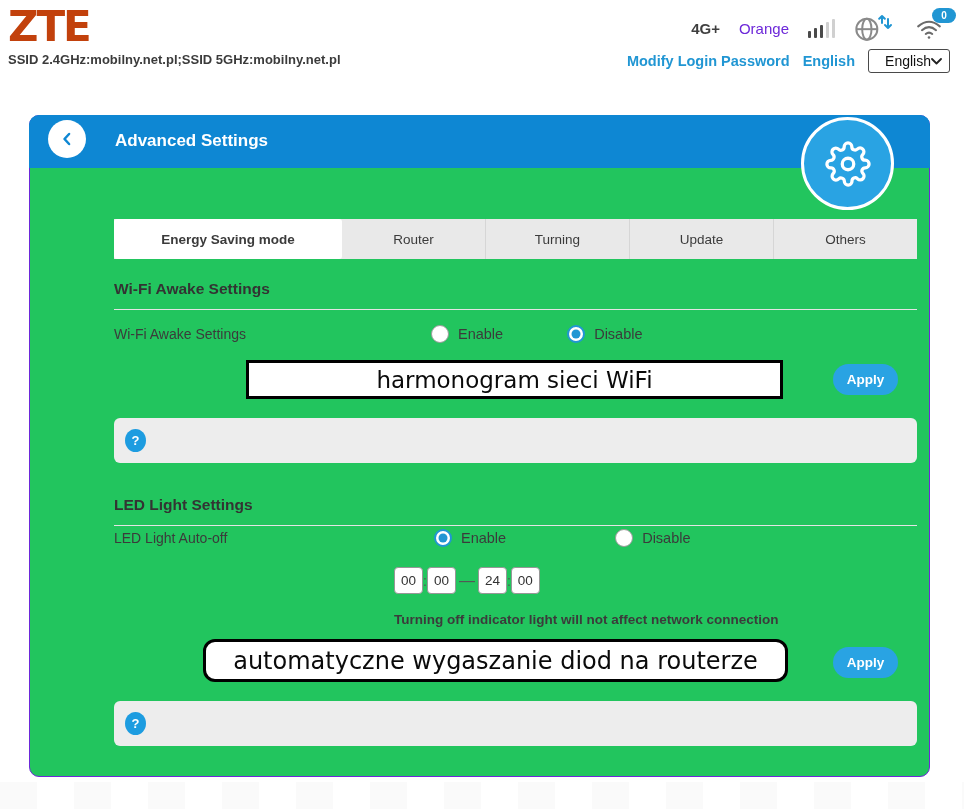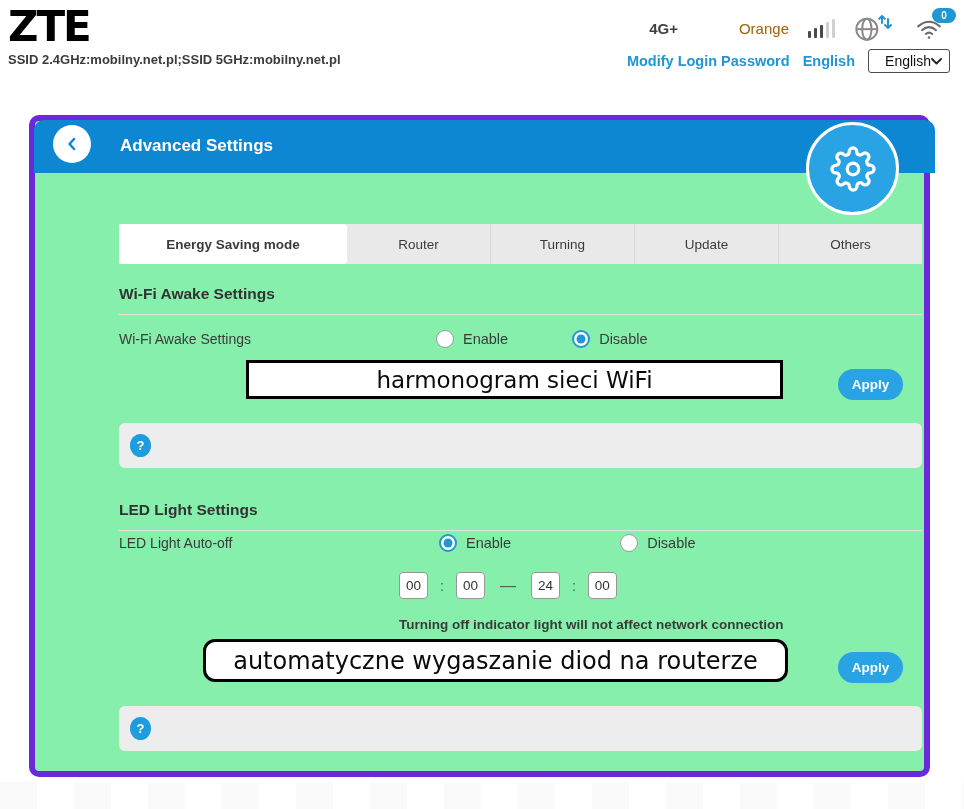--- a/index.html
+++ b/index.html
@@ -2,39 +2,39 @@
 <html><head>
 <meta charset="utf-8">
 <style>
   * { margin:0; padding:0; box-sizing:border-box; }
   body {
     width:964px; height:809px; position:relative; overflow:hidden;
     background:#fff; font-family:"Liberation Sans", sans-serif; color:#3b3b3b;
   }
   
   .logo { position:absolute; left:8px; top:2px; font-size:42px; font-weight:bold;
-          color:#000000; letter-spacing:-2px; font-family:"DejaVu Sans", sans-serif; }
+          color:#c2410c; letter-spacing:-2px; font-family:"DejaVu Sans", sans-serif; }
   .ssid-line { position:absolute; left:8px; top:52px; font-size:13px; font-weight:bold; color:#3b3b3b; }
   .status-row { position:absolute; top:14px; right:16px; display:flex; align-items:center; gap:19px; height:28px; }
   .net-type { font-size:15px; font-weight:bold; color:#3f3f3f; }
-  .operator { font-size:15px; color:#a16207;margin-left:42px; }
+  .operator { font-size:15px; color:#6d28d9; }
   .sig-bars { display:flex; align-items:flex-end; gap:3px; height:20px; }
   .sig-bars i { display:block; width:3px; border-radius:1px; }
   .links-row { position:absolute; top:49px; right:14px; display:flex; align-items:center; gap:13px; }
   .blue-link { color:#2196d3; font-size:14.5px; font-weight:bold; text-decoration:none; cursor:pointer; }
   .lang-select { display:flex; align-items:center; justify-content:flex-end;
     width:82px; height:24px; border:1px solid #4a4a4a; border-radius:3px;
     padding:0 7px; font-size:14px; color:#111; background:#fff; cursor:pointer; }
   .wifi-wrap { position:relative; width:36px; height:26px; }
   .wifi-badge { position:absolute; top:-7px; right:-8px; min-width:24px; height:15px;
     background:#2196d3; border-radius:8px; color:#fff; font-size:10px; font-weight:bold;
     display:flex; align-items:center; justify-content:center; padding:0 4px; }
   
   .card { position:absolute; left:29px; top:115px; width:901px; height:662px;
-    background:#86efac; border:6px solid #6d28d9; border-radius:10px; }
+    background:#22c55e; border:1px solid #6d28d9; border-radius:10px; }
   .card-header { position:absolute; left:-1px; top:-1px; width:901px; height:53px;
     background:#0e87d3; border-radius:10px 10px 0 0; }
   .back-btn { position:absolute; left:19px; top:5px; width:38px; height:38px; border-radius:50%;
     background:#fff; display:flex; align-items:center; justify-content:center; cursor:pointer; }
   .panel-title { position:absolute; left:86px; top:0; height:53px; line-height:51px;
     color:#fff; font-size:17px; font-weight:bold; }
   .gear-circle { position:absolute; left:771px; top:1px; width:93px; height:93px; border-radius:50%;
     background:#29a3e3; border:3px solid #fff; display:flex; align-items:center; justify-content:center; z-index:3; }
   
   .tabs { position:absolute; left:84px; top:103px; width:803px; height:40px; display:flex; background:#e9e9e9; }
@@ -46,21 +46,21 @@
   .s-heading { position:absolute; left:84px; width:803px; font-size:15.5px; font-weight:bold;
     color:#333; padding-bottom:11px; border-bottom:1px solid #e4e4e4; }
   .form-row { position:absolute; left:84px; width:803px; height:26px; display:flex; align-items:center; }
   .form-label { width:288px; font-size:14px; color:#3b3b3b; }
   .radio-opt { display:flex; align-items:center; gap:9px; cursor:pointer; }
   .radio { width:18px; height:18px; border-radius:50%; border:1px solid #9b9b9b; background:#fff; position:relative; }
   .radio.checked { border:2px solid #2196d3; }
   .radio.checked::after { content:""; position:absolute; left:50%; top:50%; width:9px; height:9px;
     transform:translate(-50%,-50%); border-radius:50%; background:#2196d3; }
   .radio-text { font-size:14.5px; color:#3b3b3b; }
-  .time-row { position:absolute; left:364px; display:flex; align-items:center; gap:12px; }
+  .time-row { position:absolute; left:364px; display:flex; align-items:center; gap:0; }
   .time-box { width:29px; height:27px; border:1px solid #979797; border-radius:4px;
     text-align:center; font-size:13.5px; color:#333; font-family:"Liberation Sans", sans-serif; }
   .time-sep { font-size:14px; color:#555; }
   .time-dash { font-size:16px; color:#555; margin:0 3px; }
   .note-text { position:absolute; left:364px; font-size:13.5px; font-weight:bold; color:#3b3b3b; }
   .apply-btn { position:absolute; left:803px; width:65px; height:31px; border:none; border-radius:16px;
     background:#29a3e3; color:#fff; font-size:13.5px; font-weight:bold; cursor:pointer;
     font-family:"Liberation Sans", sans-serif; }
   .help-bar { position:absolute; left:84px; width:803px; height:45px; background:#ededed;
     border-radius:6px; display:flex; align-items:center; padding-left:11px; }

